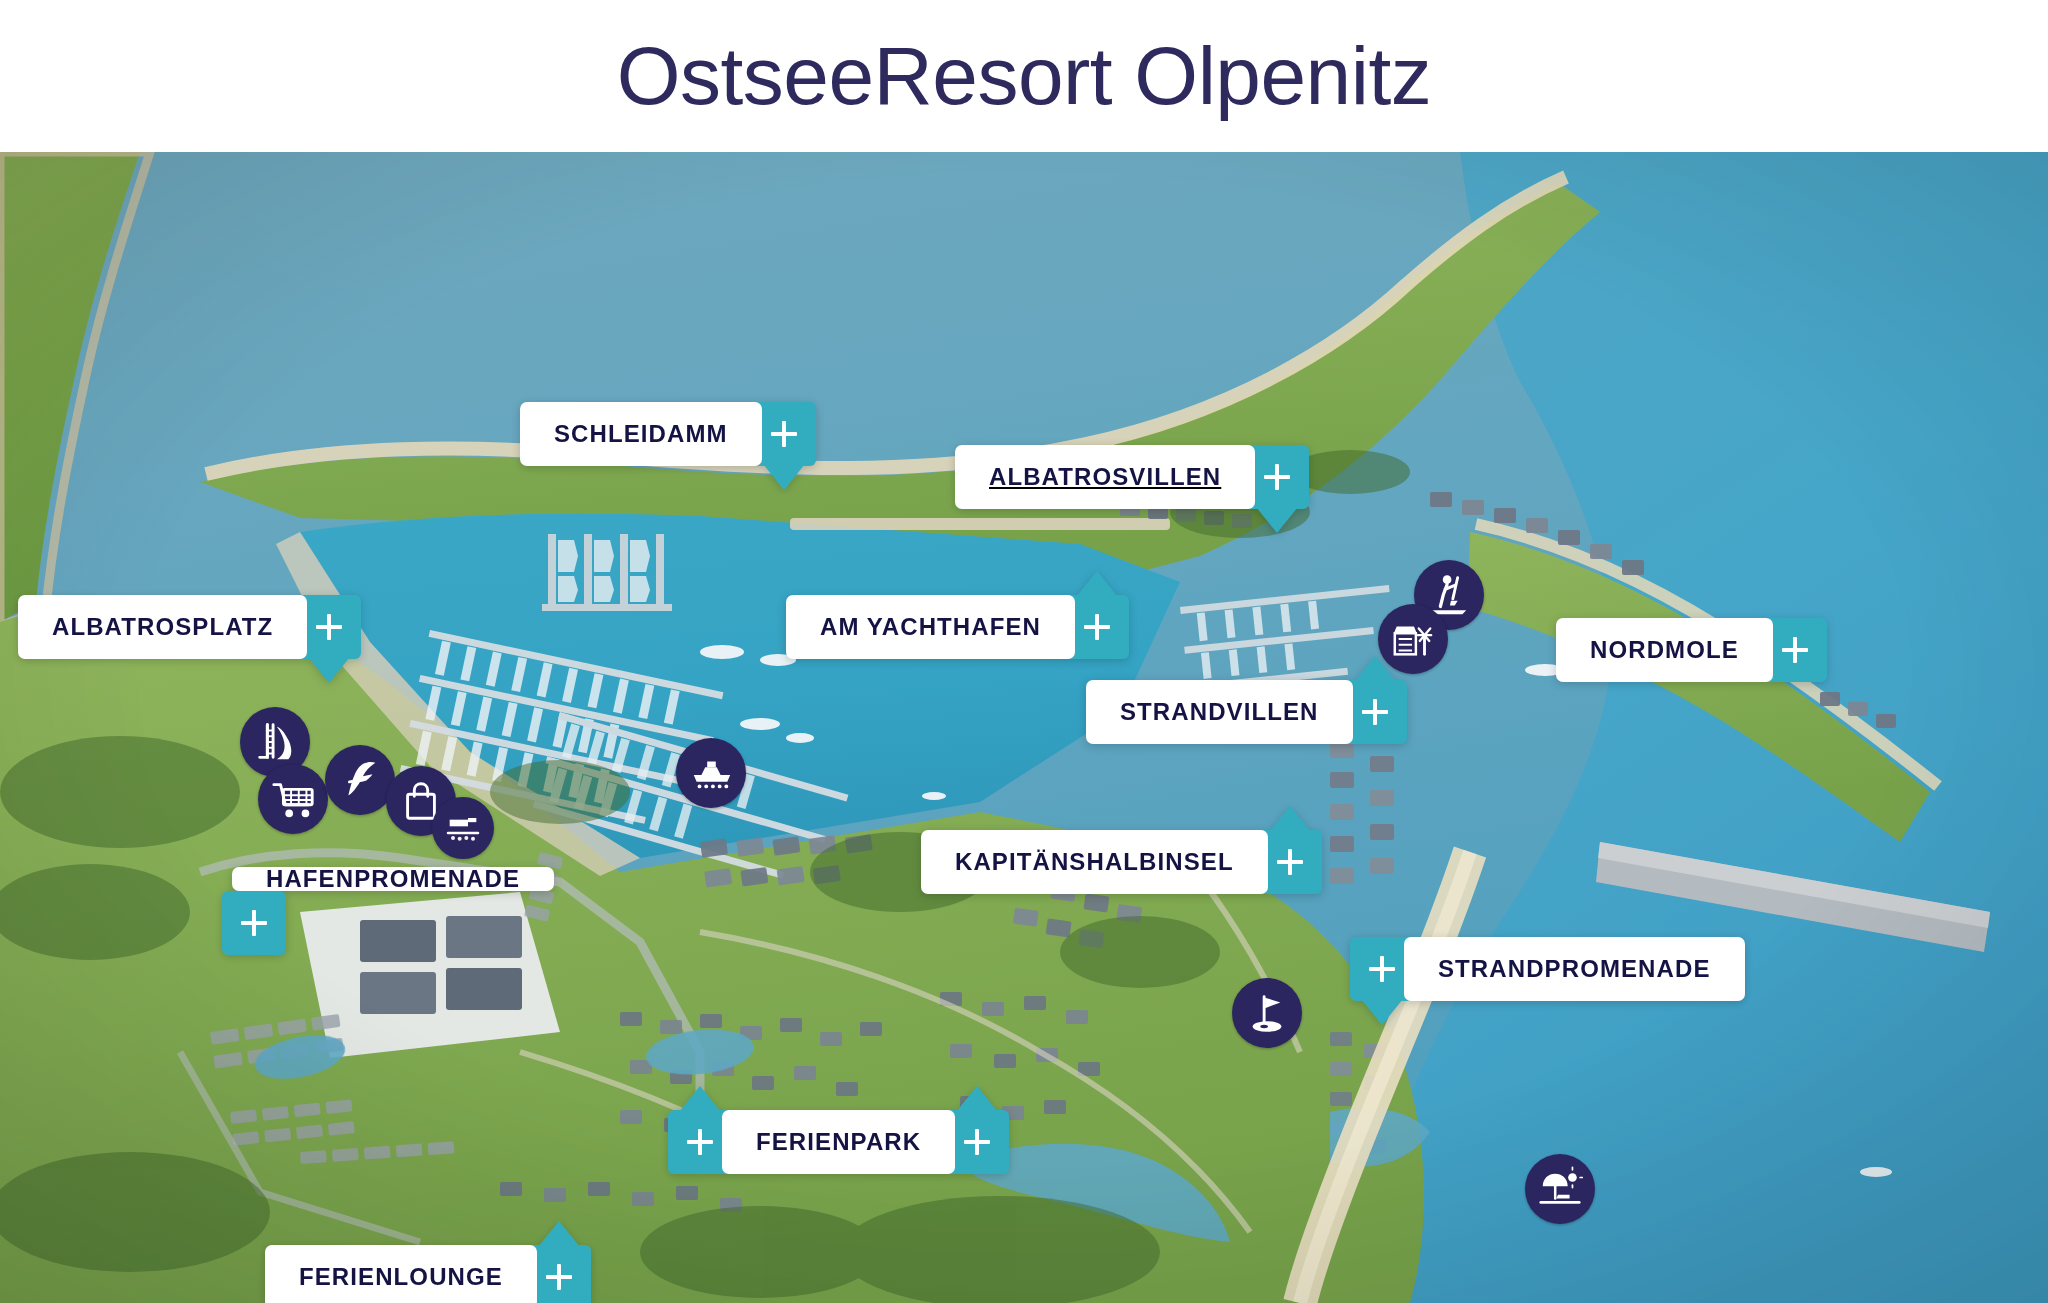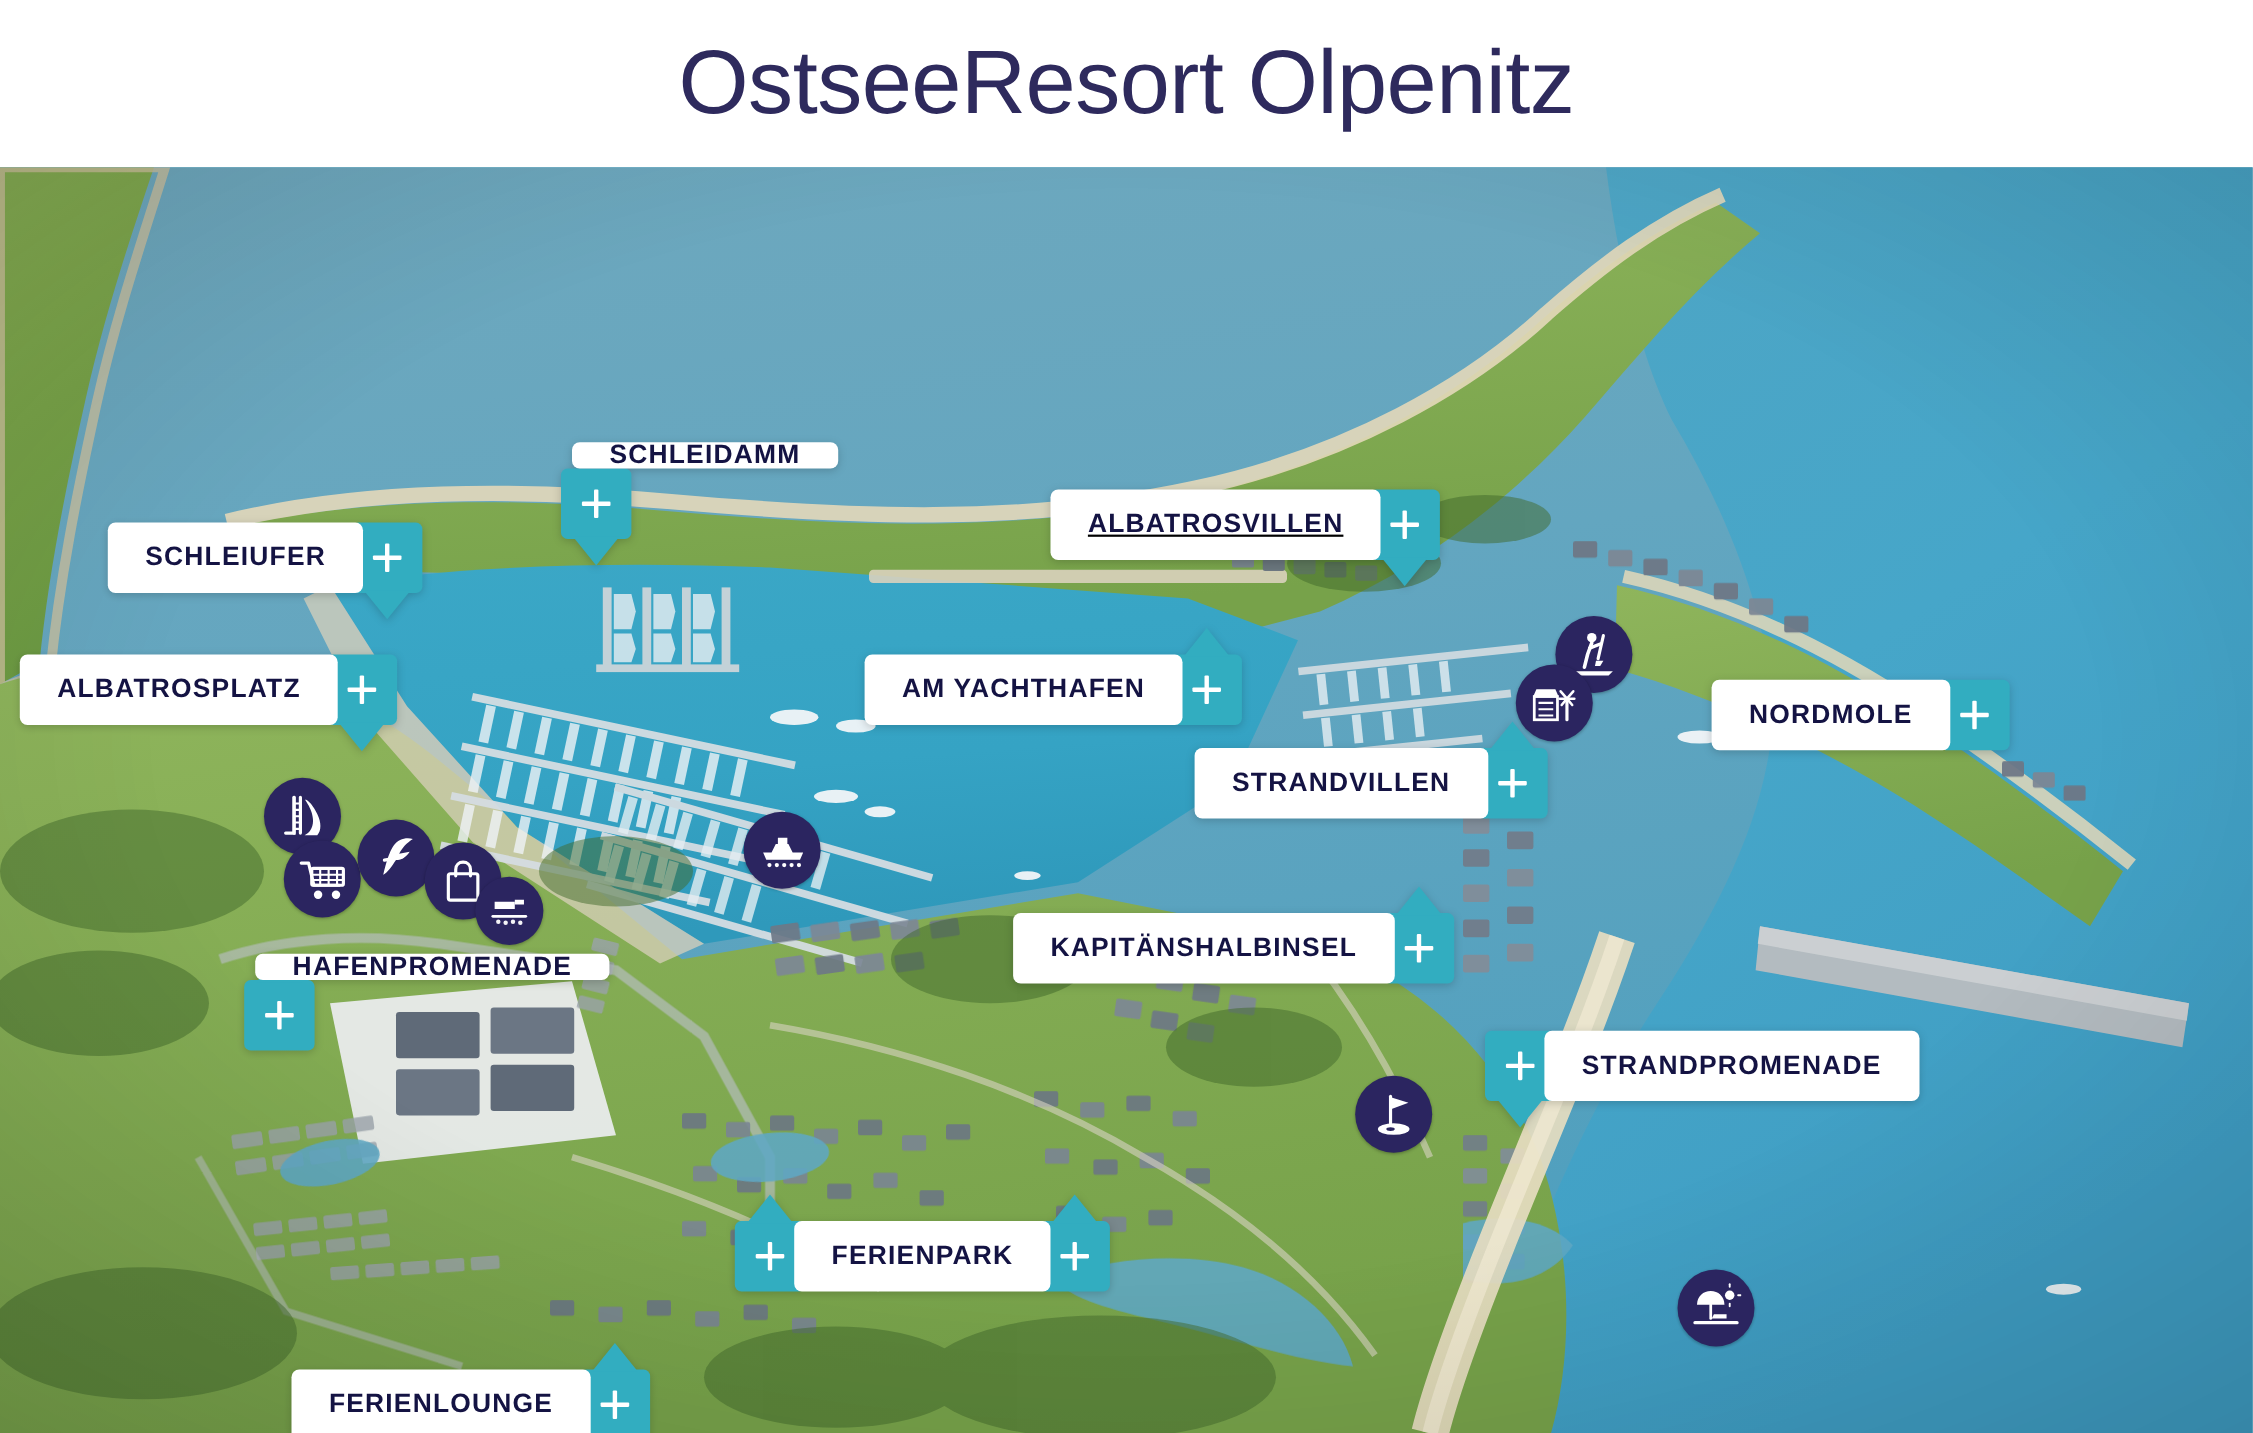--- a/index.html
+++ b/index.html
@@ -644,37 +644,29 @@
             <path d="M45 12 H47.5"></path>
             <path d="M27 12 H24.5"></path>
         </g>
         <path d="M6 21 C6 13 12 8 19 8 C26 8 32 13 32 21 Z" fill="#fff"></path>
         <path d="M19 21 L19 34" stroke="#fff" stroke-width="2.6" stroke-linecap="round"></path>
         <path d="M22 30 L34 30 L34 34 L20 34 Z" fill="#fff"></path>
         <path d="M4 38 L44 38" stroke="#fff" stroke-width="3" stroke-linecap="round"></path>
       </svg>
     </div>
 
-    <div class="hotspot plus-right" style="left:520px; top:250px;flex-direction:column;">
+    <div class="hotspot plus-right" style="left:520px; top:250px;">
       <div class="hs-box">
         <span class="hs-label">SCHLEIDAMM</span>
       </div>
       <div class="hs-plus">
         <span class="ptr down"></span>
       </div>
     </div>
 
-    <div class="hotspot plus-right" style="left:98px; top:323px;">
-      <div class="hs-box">
-        <span class="hs-label">SCHLEIUFER</span>
-      </div>
-      <div class="hs-plus">
-        <span class="ptr down"></span>
-      </div>
-    </div>
 
     <div class="hotspot plus-right" style="left:955px; top:293px;text-decoration:underline;">
       <div class="hs-box">
         <span class="hs-label">ALBATROSVILLEN</span>
       </div>
       <div class="hs-plus">
         <span class="ptr down"></span>
       </div>
     </div>
 

